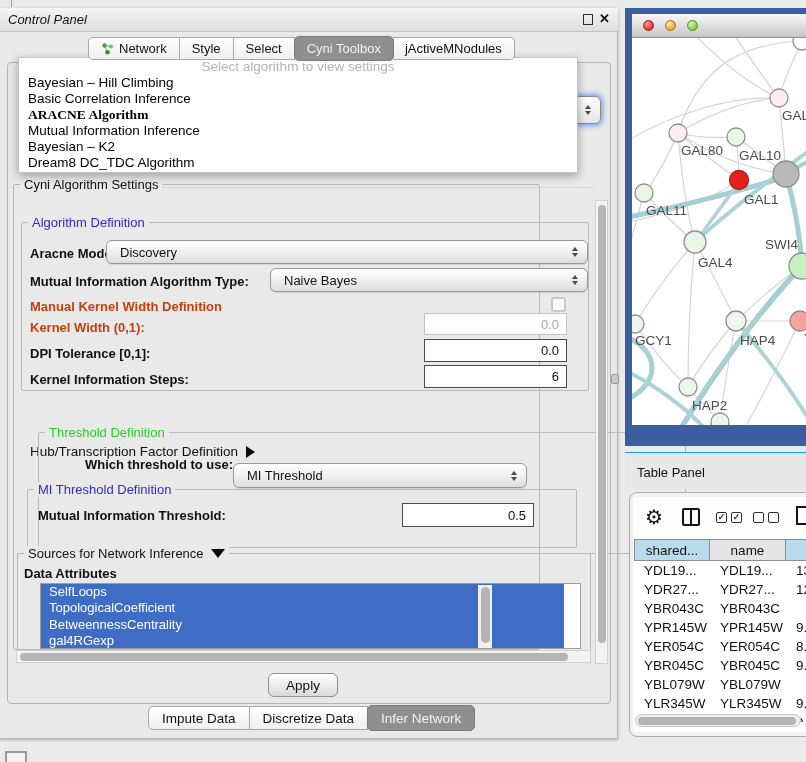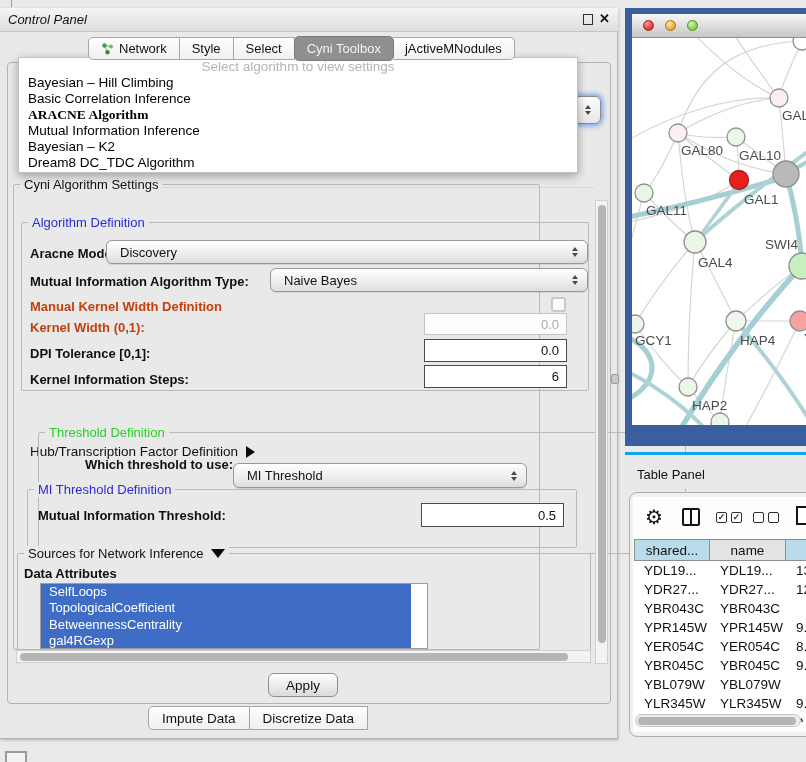--- a/index.html
+++ b/index.html
@@ -71,32 +71,32 @@
   #combo-aracne { left:106px; top:240px; width:482px; height:24px; }
   #combo-mitype { left:270px; top:268px; width:318px; height:24px; }
   #combo-which  { left:233px; top:451px; width:294px; height:25px;margin-top:12px; }
 
   .field { position:absolute; background:#fff; border:1px solid #4a4a4a; font-size:13px;
     display:flex; align-items:center; justify-content:flex-end; padding:0 7px; }
   .field.dis { border-color:#c3c3c3; color:#a9a9a9; background:#fdfdfd; }
   #field-kernel { left:424px; top:313px; width:143px; height:22px; }
   #field-dpi    { left:424px; top:339px; width:143px; height:23px; }
   #field-steps  { left:424px; top:365px; width:143px; height:23px; }
-  #field-mithr  { left:421px; top:503px; width:143px; height:24px;text-align:right; }
+  #field-mithr  { left:402px; top:503px; width:132px; height:24px;text-align:right; }
 
   #cb-manual { position:absolute; left:551px; top:297px; width:15px; height:15px;
     border:2px solid #c9c9c9; border-radius:3px; background:#fbfbfb; }
 
   .arrow-right { display:inline-block; width:0; height:0; border-top:6px solid transparent;
     border-bottom:6px solid transparent; border-left:9px solid #0c0c0c; margin-left:8px; vertical-align:-2px; }
   .arrow-down { display:inline-block; width:0; height:0; border-left:7px solid transparent;
     border-right:7px solid transparent; border-top:9px solid #0c0c0c; margin-left:7px; vertical-align:0px; }
 
   
-  #attr-list { position:absolute; left:40px; top:583px; width:388px; height:66px;
+  #attr-list { position:absolute; left:40px; top:583px; width:541px; height:66px;
     border:1px solid #9d9d9d; background:#fff; overflow:hidden; }
   .attr-item { height:16.4px; line-height:16.4px; font-size:13px; color:#fff;
     background:#3f6cc4; padding-left:8px; margin-right:16px; }
   #attr-vsb { position:absolute; left:437px; top:1px; width:14px; height:63px; background:#f0f0f0; }
   #attr-vsb .thumb { margin:2px auto 0; width:9px; height:56px; background:#b5b5b5; border-radius:5px; }
 
   
   #settings-vsb { position:absolute; left:595px; top:200px; width:13px; height:464px;
     background:#f3f3f3; border:1px solid #d0d0d0; }
   #settings-vsb .thumb { margin:4px auto 0; width:8px; height:438px; background:#b5b5b5; border-radius:4px; }
@@ -123,21 +123,21 @@
   #net-titlebar { position:absolute; left:632px; top:14px; width:174px; height:24px;
     background:linear-gradient(#f7f7f7,#c7c7c7); border-bottom:1px solid #8f8f8f; }
   .light { position:absolute; width:11px; height:11px; border-radius:50%; top:20px; }
   .light.red    { left:643px; background:radial-gradient(circle at 35% 30%, #ff9d96, #e4403a 60%, #c1221c); border:1px solid #9c1f1a; }
   .light.yellow { left:665px; background:radial-gradient(circle at 35% 30%, #ffe9a8, #eeb043 60%, #d18c1e); border:1px solid #a4731a; }
   .light.green  { left:687px; background:radial-gradient(circle at 35% 30%, #d6f5b2, #8ed155 60%, #5fae2a); border:1px solid #4c8d21; }
   #net-canvas { position:absolute; left:632px; top:38px; width:181px; height:387px; background:#fff; overflow:hidden; }
 
   
   #table-panel-bar { position:absolute; left:625px; top:452px; width:181px; height:37px;
-    background:#e8e8e8; border-top:3px solid #0ea5e9; }
+    background:#e8e8e8; border-top:1px solid #0ea5e9; }
   #table-panel-title { position:absolute; left:12px; top:12px; font-size:13px; }
   #tp-box { position:absolute; left:629px; top:492px; width:190px; height:245px;
     border:1px solid #adadad; border-radius:8px 0 0 8px; background:#f1f1f1; }
   #tp-content { position:absolute; left:633px; top:497px; width:173px; height:235px; background:#fdfdfd; }
 
   
   .gear-icon { position:absolute; left:645px; top:505px; font-size:20px; color:#141414; }
   .cols-icon { position:absolute; left:682px; top:508px; width:18px; height:18px; border:2.2px solid #141414; border-radius:2px; }
   .cols-icon::after { content:""; position:absolute; left:6px; top:0; width:2.2px; height:14px; background:#141414; }
   .cb-pair { position:absolute; display:flex; gap:4px; }
@@ -315,20 +315,23 @@
   <div id="apply-btn">
     <span>Apply</span>
   </div>
 
   <div class="bottom-tabs">
     <div class="btab">
         <span>Impute Data</span>
       </div>
     <div class="btab">
         <span>Discretize Data</span>
+      </div>
+    <div class="btab selected">
+        <span>Infer Network</span>
       </div>
   </div>
 
   <div id="splitter-handle"></div>
 
   <div id="net-frame"></div>
   <div id="net-titlebar"></div>
   <div class="light red"></div>
   <div class="light yellow"></div>
   <div class="light green"></div>

